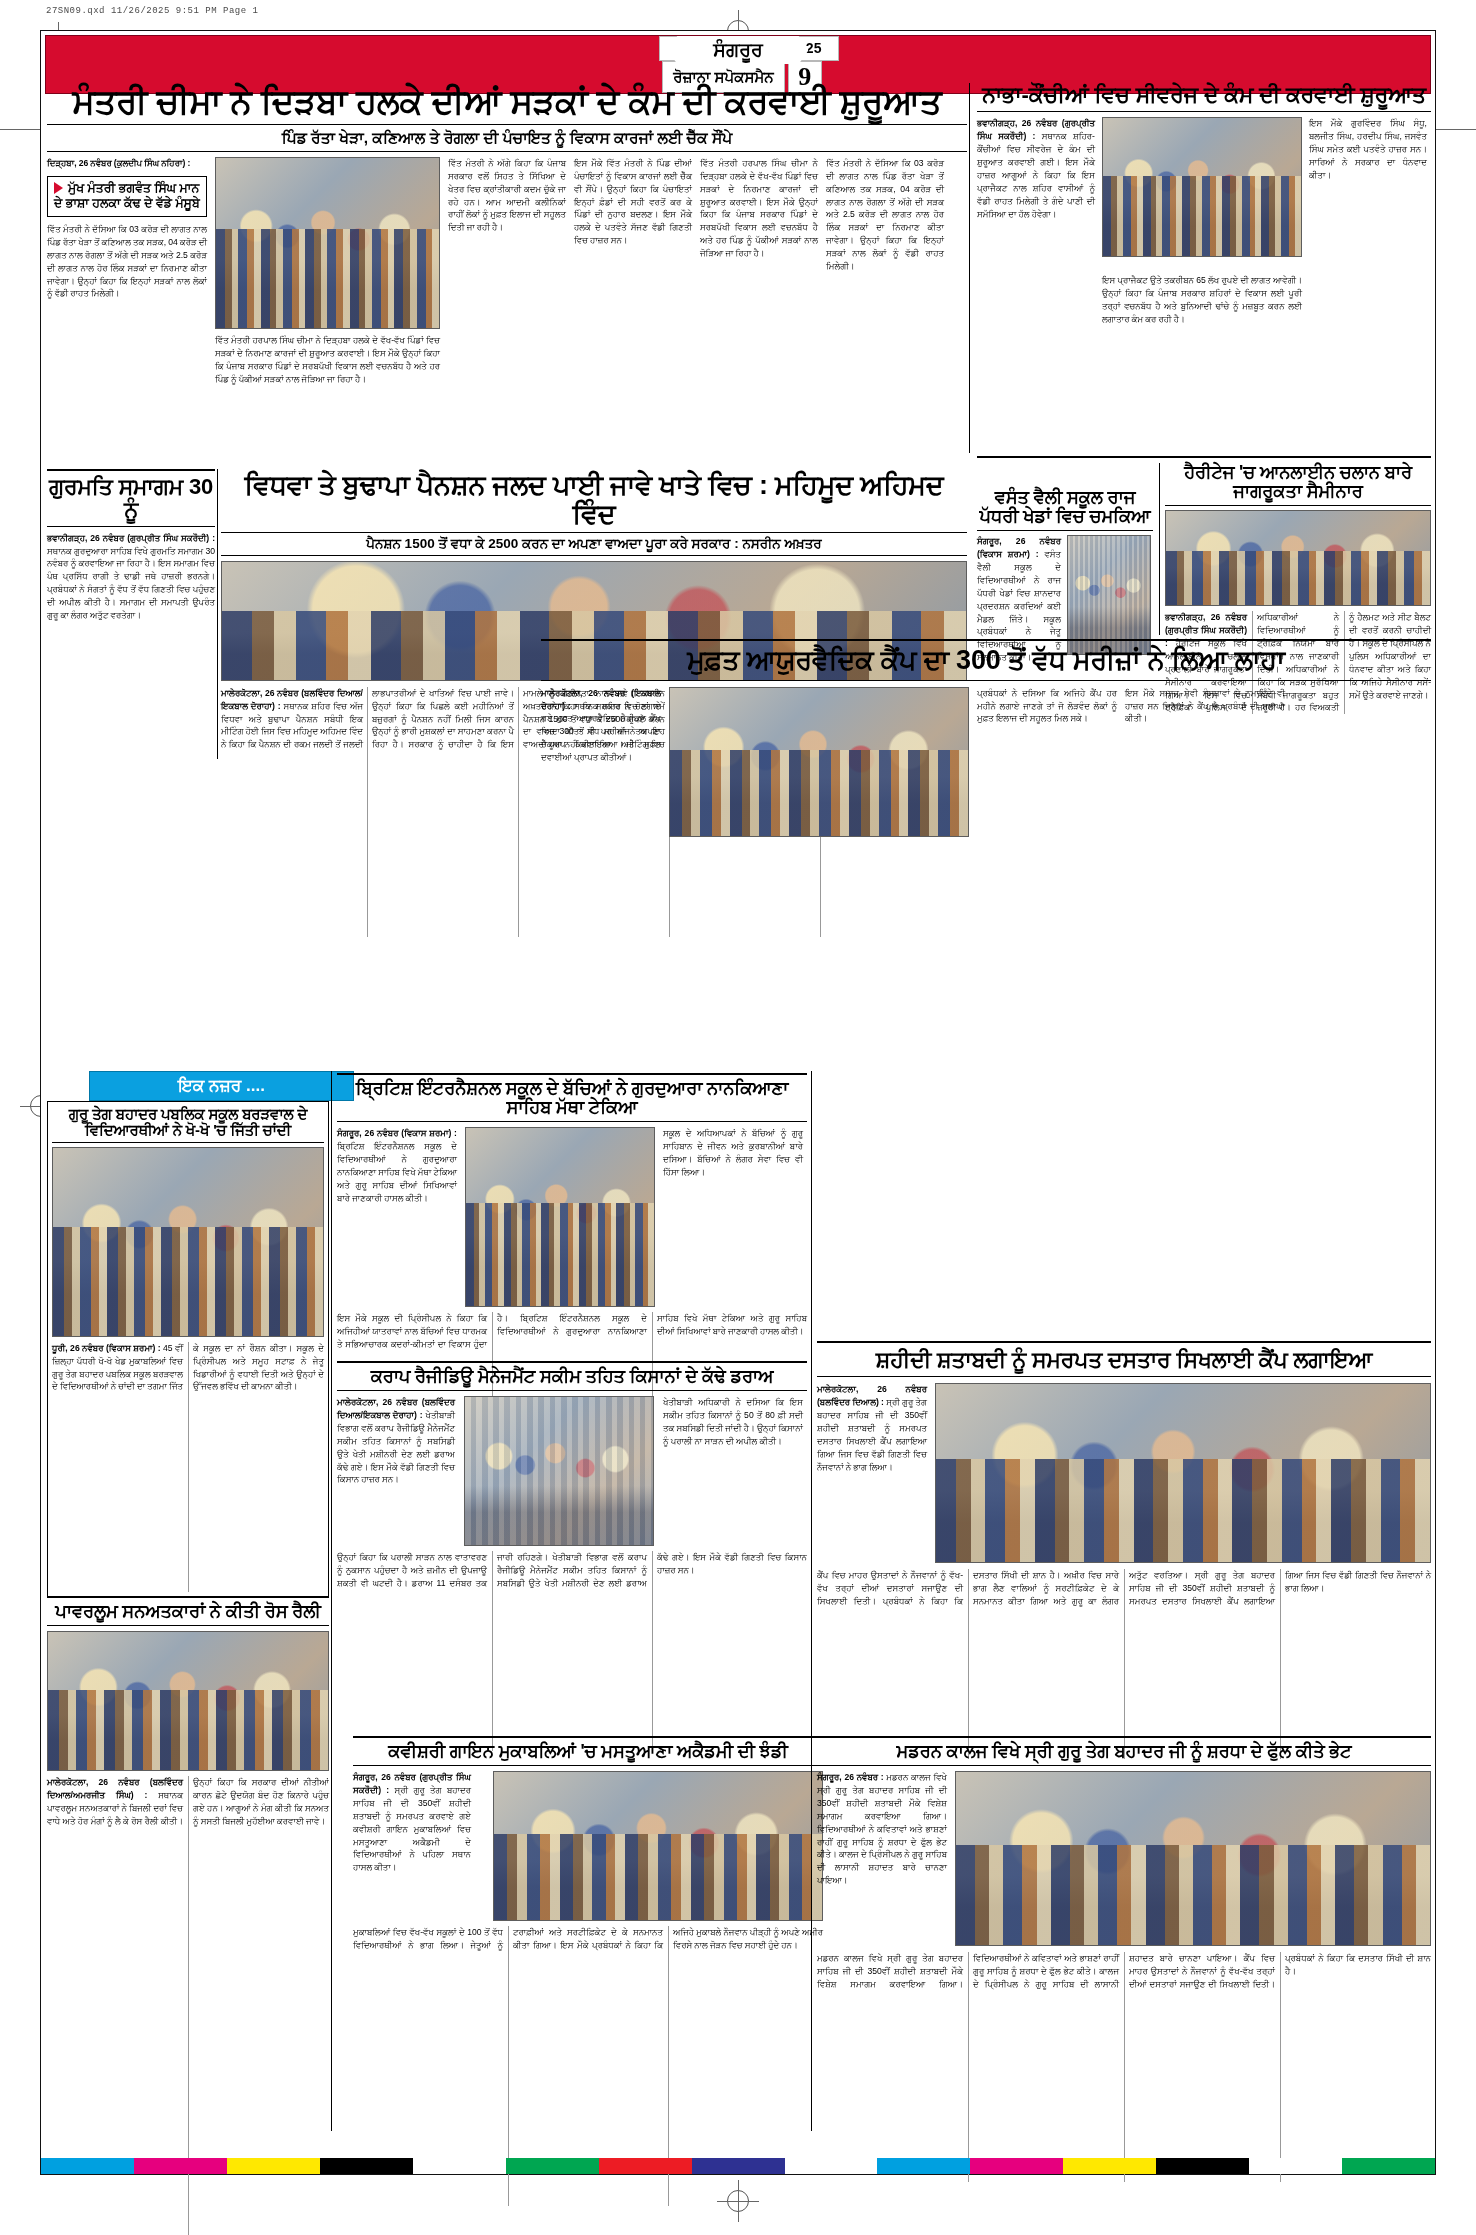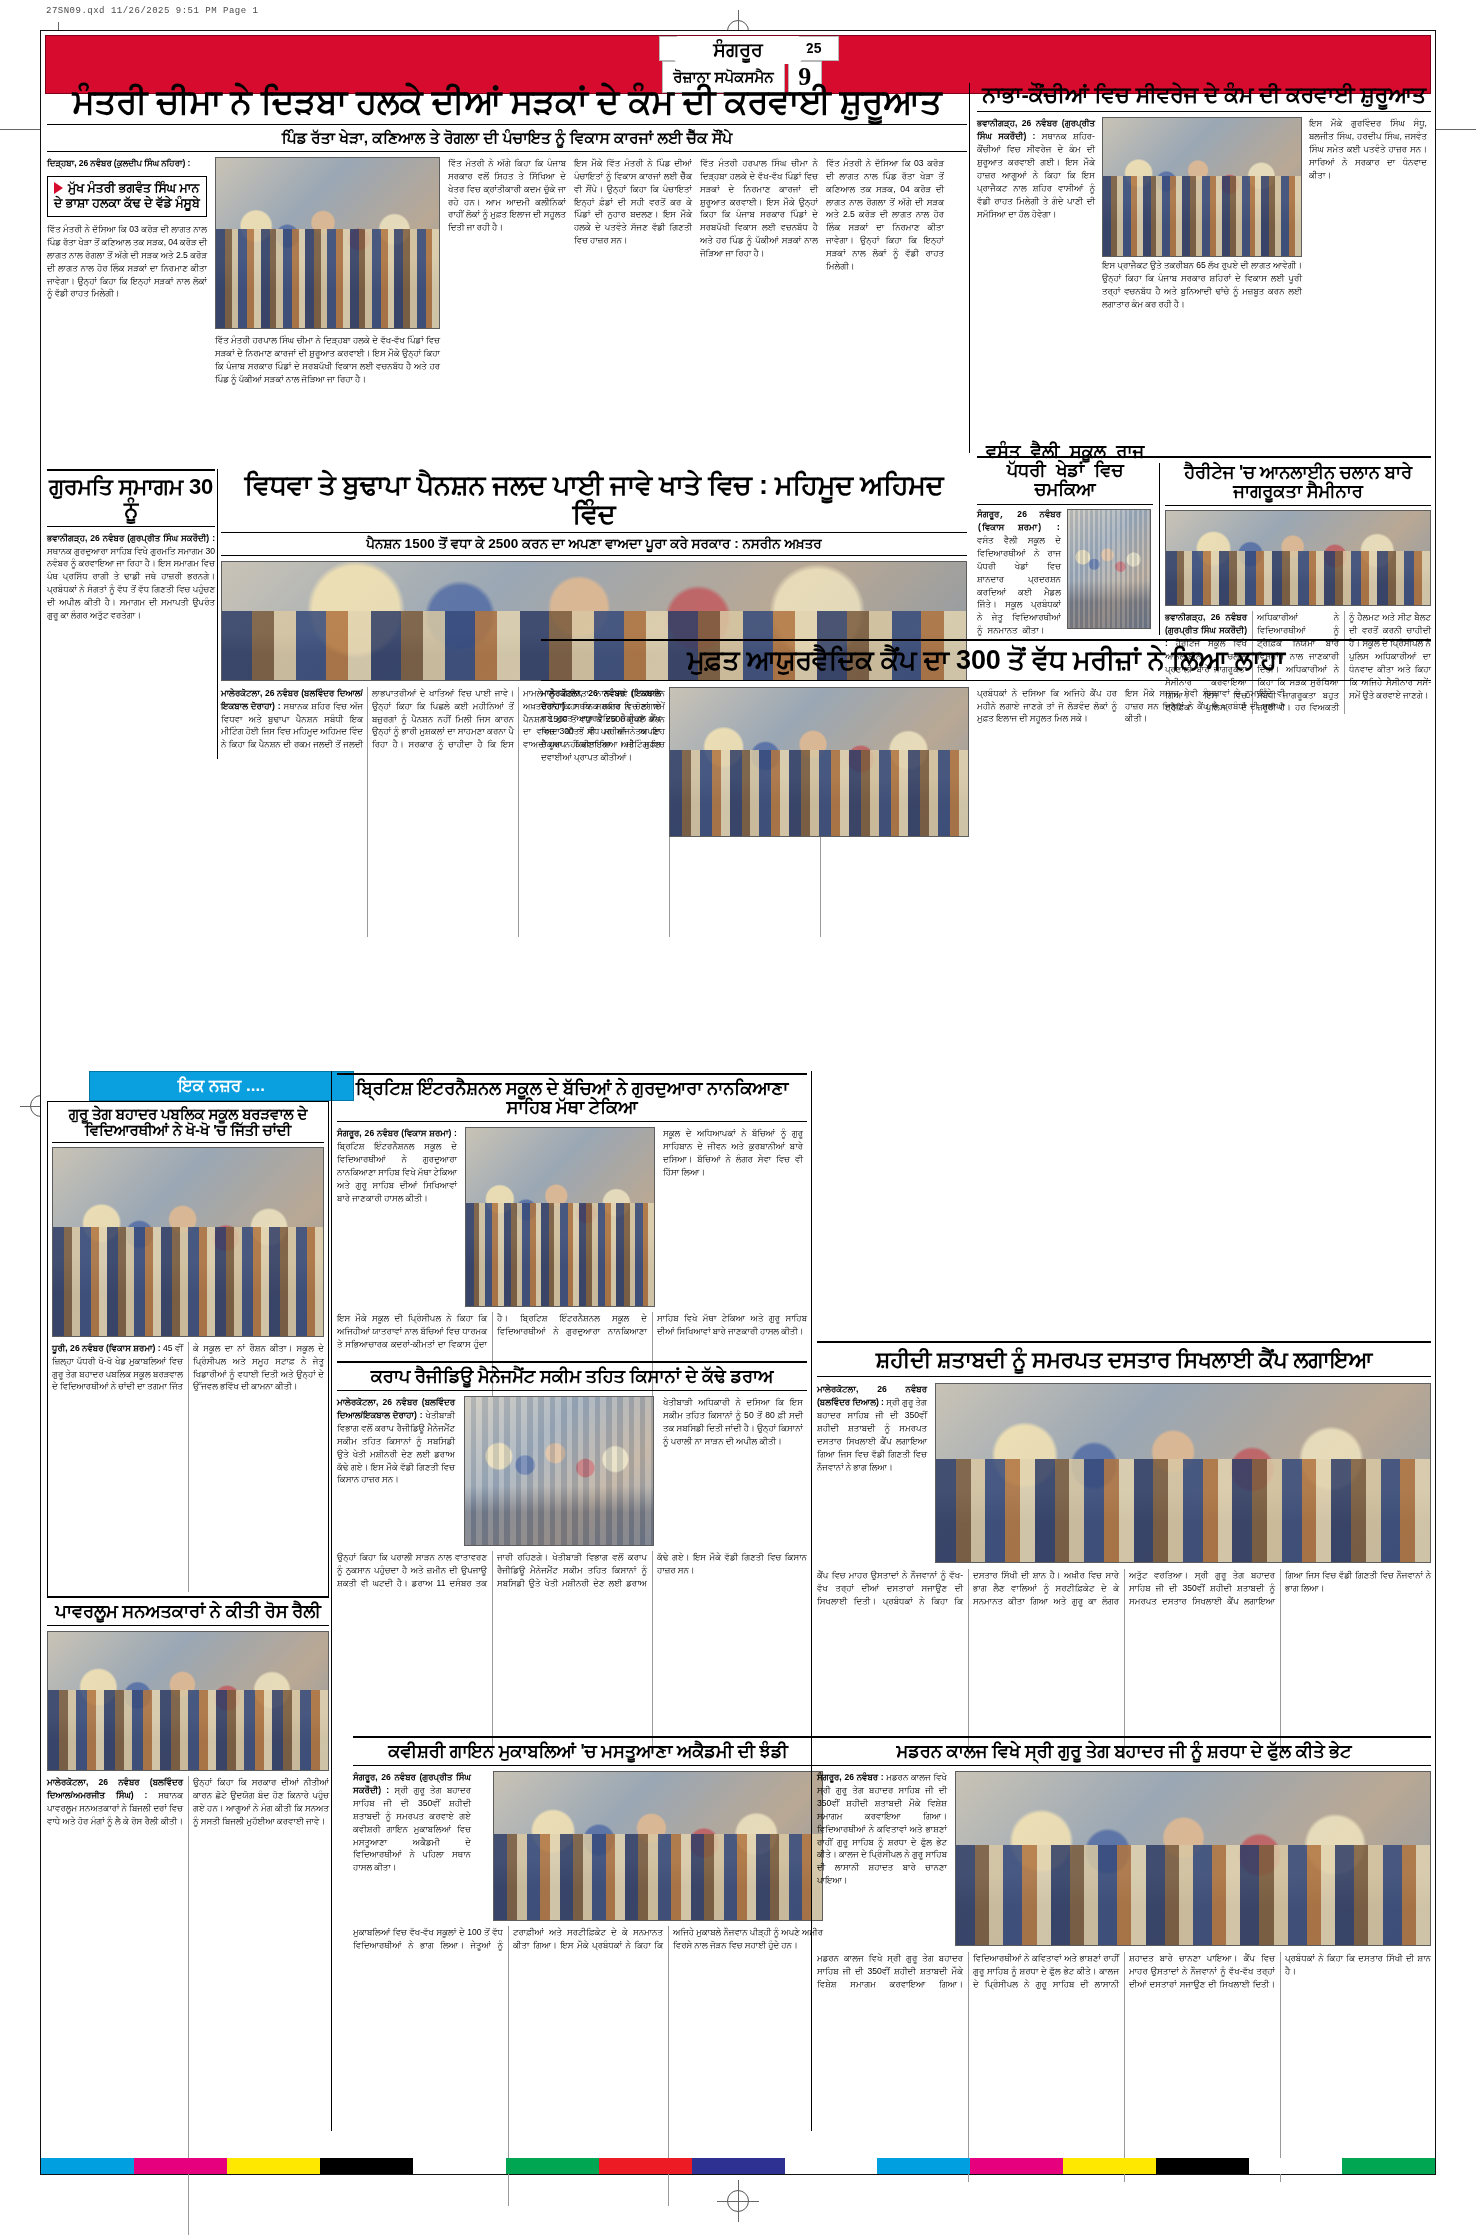--- a/index.html
+++ b/index.html
@@ -217,31 +217,31 @@
     <div class="rule" style="margin:5px 0 5px;"></div>
     <div style="display:flex; gap:7px;">
       <div style="width:118px;">
         <div class="body-txt">
           <span class="lead">ਭਵਾਨੀਗੜ੍ਹ, 26 ਨਵੰਬਰ (ਗੁਰਪ੍ਰੀਤ ਸਿੰਘ ਸਕਰੌਦੀ) :</span>
           <span>ਸਥਾਨਕ ਸ਼ਹਿਰ-ਕੌਂਚੀਆਂ ਵਿਚ ਸੀਵਰੇਜ ਦੇ ਕੰਮ ਦੀ ਸ਼ੁਰੂਆਤ ਕਰਵਾਈ ਗਈ। ਇਸ ਮੌਕੇ ਹਾਜ਼ਰ ਆਗੂਆਂ ਨੇ ਕਿਹਾ ਕਿ ਇਸ ਪ੍ਰਾਜੈਕਟ ਨਾਲ ਸ਼ਹਿਰ ਵਾਸੀਆਂ ਨੂੰ ਵੱਡੀ ਰਾਹਤ ਮਿਲੇਗੀ ਤੇ ਗੰਦੇ ਪਾਣੀ ਦੀ ਸਮੱਸਿਆ ਦਾ ਹੱਲ ਹੋਵੇਗਾ।</span>
         </div>
       </div>
       <div style="width:200px;">
         <div class="photo crowd" style="height:140px;"></div>
-        <div class="body-txt" style="margin-top:2px;">ਇਸ ਪ੍ਰਾਜੈਕਟ ਉਤੇ ਤਕਰੀਬਨ 65 ਲੱਖ ਰੁਪਏ ਦੀ ਲਾਗਤ ਆਵੇਗੀ। ਉਨ੍ਹਾਂ ਕਿਹਾ ਕਿ ਪੰਜਾਬ ਸਰਕਾਰ ਸ਼ਹਿਰਾਂ ਦੇ ਵਿਕਾਸ ਲਈ ਪੂਰੀ ਤਰ੍ਹਾਂ ਵਚਨਬੱਧ ਹੈ ਅਤੇ ਬੁਨਿਆਦੀ ਢਾਂਚੇ ਨੂੰ ਮਜ਼ਬੂਤ ਕਰਨ ਲਈ ਲਗਾਤਾਰ ਕੰਮ ਕਰ ਰਹੀ ਹੈ।</div>
+        <div class="body-txt" style="margin-top:17px;">ਇਸ ਪ੍ਰਾਜੈਕਟ ਉਤੇ ਤਕਰੀਬਨ 65 ਲੱਖ ਰੁਪਏ ਦੀ ਲਾਗਤ ਆਵੇਗੀ। ਉਨ੍ਹਾਂ ਕਿਹਾ ਕਿ ਪੰਜਾਬ ਸਰਕਾਰ ਸ਼ਹਿਰਾਂ ਦੇ ਵਿਕਾਸ ਲਈ ਪੂਰੀ ਤਰ੍ਹਾਂ ਵਚਨਬੱਧ ਹੈ ਅਤੇ ਬੁਨਿਆਦੀ ਢਾਂਚੇ ਨੂੰ ਮਜ਼ਬੂਤ ਕਰਨ ਲਈ ਲਗਾਤਾਰ ਕੰਮ ਕਰ ਰਹੀ ਹੈ।</div>
       </div>
       <div style="width:118px;">
         <div class="body-txt">ਇਸ ਮੌਕੇ ਗੁਰਵਿੰਦਰ ਸਿੰਘ ਸੰਧੂ, ਬਲਜੀਤ ਸਿੰਘ, ਹਰਦੀਪ ਸਿੰਘ, ਜਸਵੰਤ ਸਿੰਘ ਸਮੇਤ ਕਈ ਪਤਵੰਤੇ ਹਾਜ਼ਰ ਸਨ। ਸਾਰਿਆਂ ਨੇ ਸਰਕਾਰ ਦਾ ਧੰਨਵਾਦ ਕੀਤਾ।</div>
       </div>
     </div>
   </div>
 
   <div class="sect" style="left:936px; top:425px; width:454px; height:2px; background:#000;"></div>
 
-  <div class="sect" style="left:936px; top:412px; width:176px;font-family:Liberation Mono, monospace;">
+  <div class="sect" style="left:936px; top:457px; width:176px;">
     <div class="hl hl-m">ਵਸੰਤ ਵੈਲੀ ਸਕੂਲ ਰਾਜ ਪੱਧਰੀ ਖੇਡਾਂ ਵਿਚ ਚਮਕਿਆ</div>
     <div class="rule" style="margin:4px 0;"></div>
     <div style="display:flex; gap:6px;">
       <div style="width:84px;">
         <div class="body-txt">
           <span class="lead">ਸੰਗਰੂਰ, 26 ਨਵੰਬਰ (ਵਿਕਾਸ ਸ਼ਰਮਾ) :</span>
           <span>ਵਸੰਤ ਵੈਲੀ ਸਕੂਲ ਦੇ ਵਿਦਿਆਰਥੀਆਂ ਨੇ ਰਾਜ ਪੱਧਰੀ ਖੇਡਾਂ ਵਿਚ ਸ਼ਾਨਦਾਰ ਪ੍ਰਦਰਸ਼ਨ ਕਰਦਿਆਂ ਕਈ ਮੈਡਲ ਜਿੱਤੇ। ਸਕੂਲ ਪ੍ਰਬੰਧਕਾਂ ਨੇ ਜੇਤੂ ਵਿਦਿਆਰਥੀਆਂ ਨੂੰ ਸਨਮਾਨਤ ਕੀਤਾ।</span>
         </div>
       </div>
       <div style="width:84px;">

